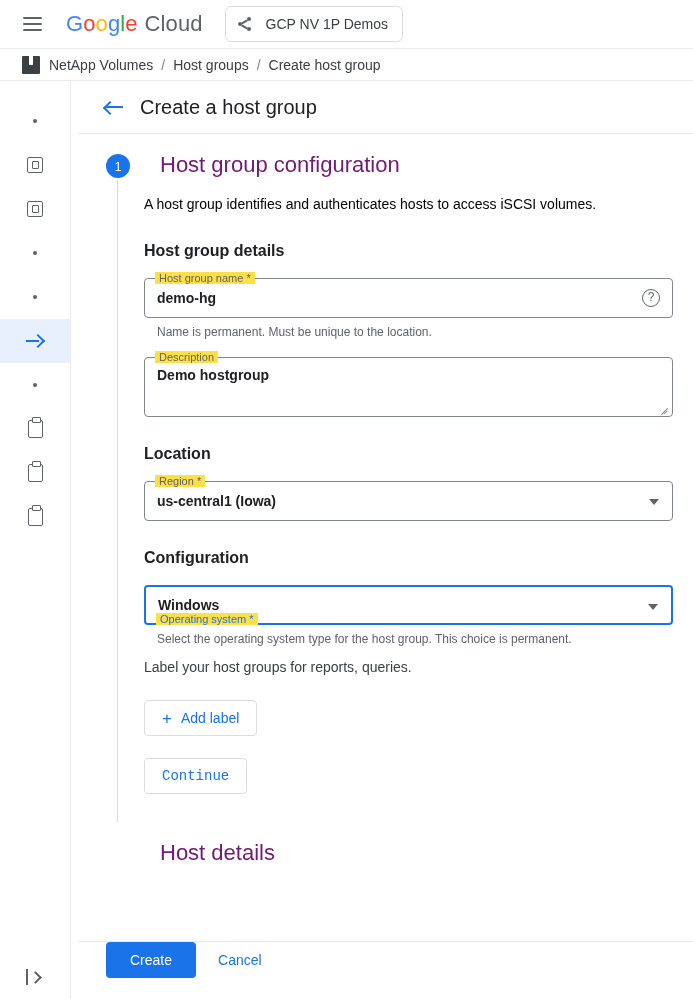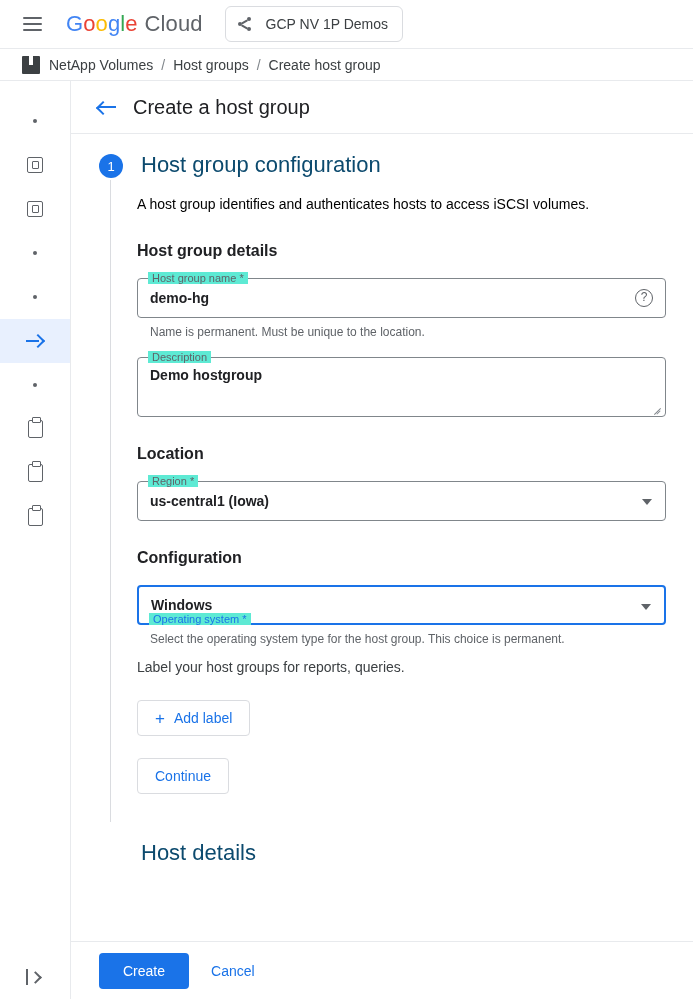--- a/index.html
+++ b/index.html
@@ -108,20 +108,21 @@
     background: #fff;
   }
   .bc-link { color: #3c4043; cursor: pointer; }
   .bc-link.active { color: #3c4043; }
   .bc-sep { color: #80868b; margin: 0 8px; }
 
   
   .body-wrap {
     display: flex;
     height: calc(999px - 48px - 33px);
+    gap: 7px;
   }
 
   
   .rail {
     width: 71px;
     border-right: 1px solid #e8eaed;
     background: #fff;
     flex: none;
     position: relative;
     padding-top: 18px;
@@ -296,22 +297,22 @@
     width: 1px;
     background: #dadce0;
   }
   .step-body {
     flex: 1;
     padding-right: 28px;
   }
   .step-title {
     font-size: 22px;
     font-weight: 400;
-    color: #0c4a6e;
-    margin: 14px 0 0 4px;
+    color: #701a75;
+    margin: 14px 0 0 16px;
     padding-top: 4px;
   }
   .step-desc {
     font-size: 14px;
     color: #000000;
     margin: 16px 0 0 0;
     line-height: 20px;
   }
   .sec-title {
     font-size: 16px;
@@ -347,21 +348,21 @@
     height: 60px;
     align-items: flex-start;
     padding-top: 9px;
   }
   .outline.focused {
     border: 2px solid #1a73e8;
   }
   .flabel {
     position: absolute;
     top: -7px; left: 10px;
-    background: #5eead4;
+    background: #fde047;
     padding: 0 4px;
     font-size: 11px;
     color: #5f6368;
     line-height: 12px;
   }
   .flabel.blue { color: #1a73e8; margin-top: 33px; }
   .fvalue {
     font-size: 14px;
     color: #202124;
     font-weight: bold;
@@ -453,21 +454,21 @@
     cursor: pointer;
     margin-left: 10px;
     font-family: "Liberation Sans", sans-serif;
   }
 
   
   .footer {
     height: 58px;
     border-top: 1px solid #e8eaed;
     display: flex;
-    align-items: center;
+    align-items: flex-start;
     padding-left: 28px;
     background: #fff;
   }
 </style>
 </head>
 <body>
 
 <div class="topbar">
   <div class="hamburger">
     <span></span>
@@ -606,21 +607,21 @@
           </div>
 
           
           <div class="sec-para">Label your host groups for reports, queries.</div>
 
           <div class="btn-outline">
             <span class="plus">+</span>
             <span>Add label</span>
           </div>
 
-          <div style="margin-bottom:28px;">
+          <div style="margin-bottom:28px;font-family:Liberation Mono, monospace;">
             <div class="btn-outline">
               <span>Continue</span>
             </div>
           </div>
         </div>
       </div>
 
       <div class="step">
         <div class="step-gutter">
           

